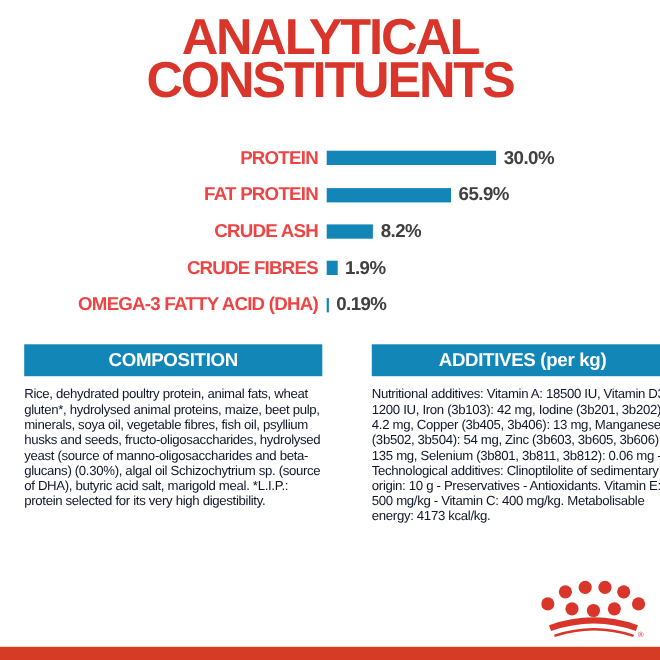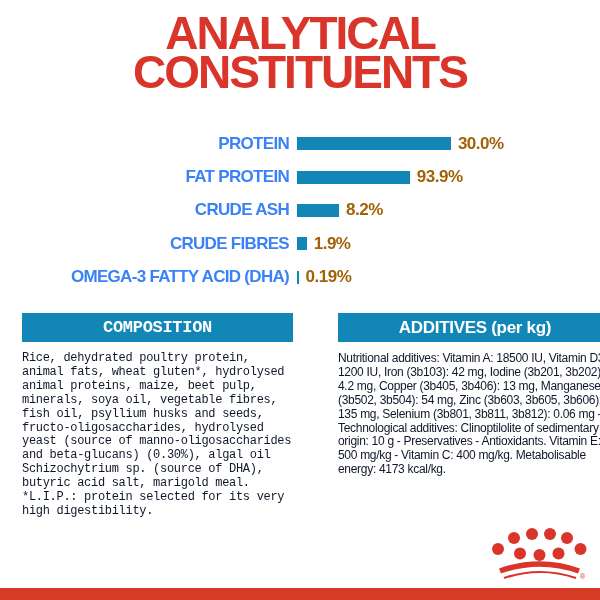--- a/index.html
+++ b/index.html
@@ -10,29 +10,29 @@
   .title{
     position:absolute;top:14px;left:0;width:600px;text-align:center;
     color:#d9352a;font-weight:bold;letter-spacing:-2px;
   }
   .title-line{font-size:46px;line-height:39px;}
   
   .chart{position:absolute;top:127px;left:0;width:600px;}
   .chart-row{height:33.4px;display:flex;align-items:center;}
   .chart-label{
     width:289px;text-align:right;flex:0 0 289px;
-    color:#3b82f6;font-weight:bold;font-size:17px;letter-spacing:-0.7px;
+    color:#ef4444;font-weight:bold;font-size:17px;letter-spacing:-0.7px;
   }
   .chart-bar{height:13px;background:#1287b7;margin-left:8px;flex:0 0 auto;}
   .chart-value{
-    margin-left:7px;color:#a16207;font-weight:bold;font-size:17px;letter-spacing:-0.5px;
+    margin-left:7px;color:#404040;font-weight:bold;font-size:17px;letter-spacing:-0.5px;
   }
   
   .col{position:absolute;top:313px;}
-  .col-left{left:22px;width:271px;font-family:Liberation Mono, monospace;}
+  .col-left{left:22px;width:271px;}
   .col-right{left:303px;width:274px;margin-left:35px;}
   .section-header{
     background:#1287b7;color:#ffffff;font-weight:bold;font-size:17px;
     height:29px;line-height:29px;text-align:center;letter-spacing:-0.3px;
   }
   .section-body{
     margin:10px 0 0 0;color:#0f172a;font-size:12px;line-height:13.9px;
     letter-spacing:-0.3px;text-align:left;
   }
   .logo{position:absolute;left:492px;top:526px;}
@@ -50,21 +50,21 @@
 
   <div class="chart" id="chart">
       <div class="chart-row">
         <span class="chart-label">PROTEIN</span>
         <span class="chart-bar" style="width: 153.9px; background: rgb(18, 135, 183);"></span>
         <span class="chart-value">30.0%</span>
       </div>
       <div class="chart-row">
         <span class="chart-label">FAT PROTEIN</span>
         <span class="chart-bar" style="width: 112.86px; background: rgb(18, 135, 183);"></span>
-        <span class="chart-value">93.9%</span>
+        <span class="chart-value">65.9%</span>
       </div>
       <div class="chart-row">
         <span class="chart-label">CRUDE ASH</span>
         <span class="chart-bar" style="width: 42.066px; background: rgb(18, 135, 183);"></span>
         <span class="chart-value">8.2%</span>
       </div>
       <div class="chart-row">
         <span class="chart-label">CRUDE FIBRES</span>
         <span class="chart-bar" style="width: 9.747px; background: rgb(18, 135, 183);"></span>
         <span class="chart-value">1.9%</span>

